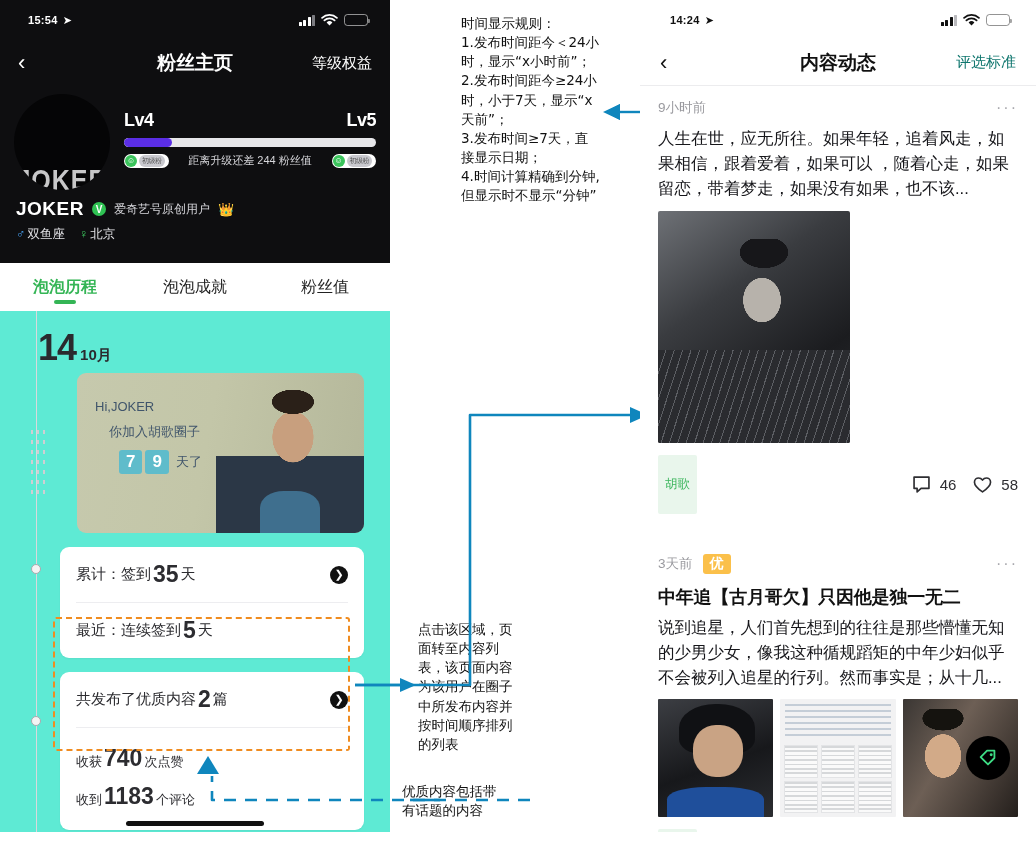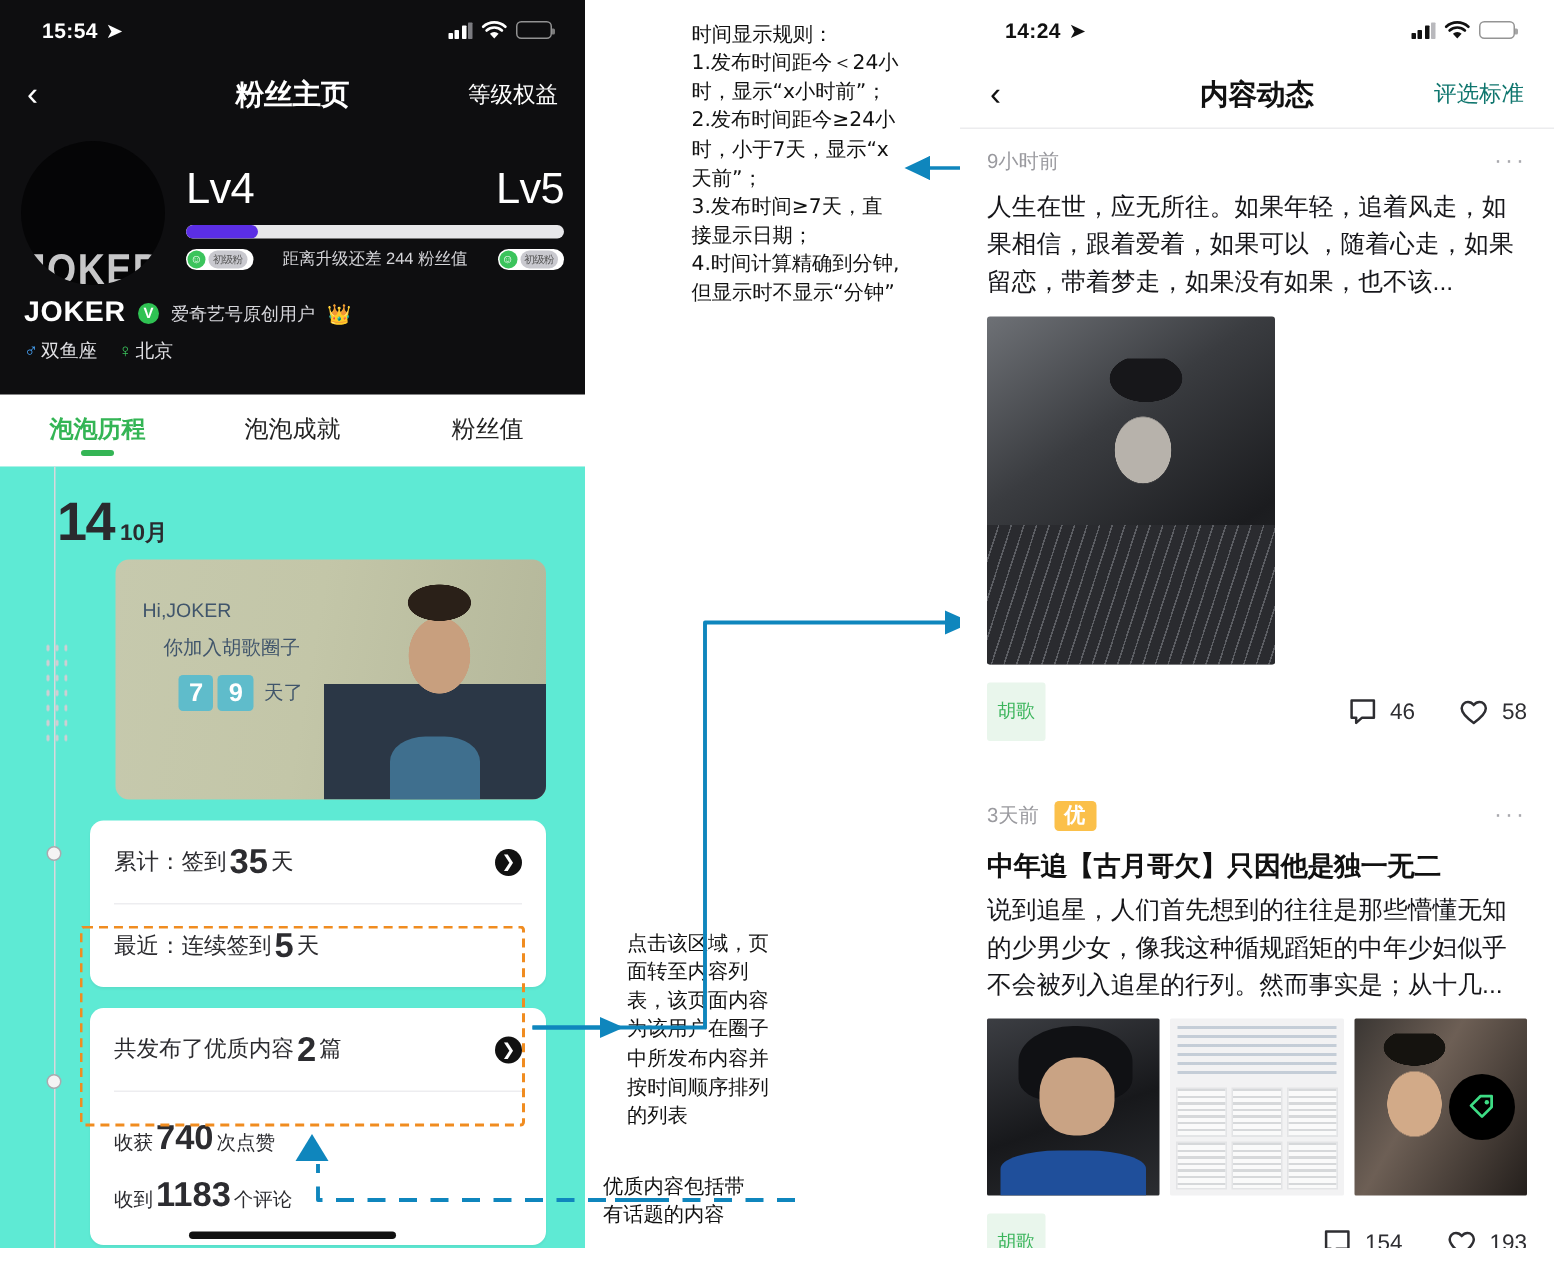--- a/index.html
+++ b/index.html
@@ -16,21 +16,21 @@
     position: absolute; left: 0; top: 0;
     width: 390px; height: 832px;
     background: #f4f4f4;
     overflow: hidden;
   }
   .dark-head { background: #0e0e10; color: #fff; padding: 0; height: 263px; position: relative; }
   .statusbar {
     height: 40px; display: flex; align-items: center;
     justify-content: space-between; padding: 0 22px 0 28px;
   }
-  .sb-time { font-size: 14px; font-weight: 700; letter-spacing: .3px; }
+  .sb-time { font-size: 11px; font-weight: 700; letter-spacing: .3px; }
   .sb-time .loc { display:inline-block; margin-left:5px; transform: rotate(0deg); }
   .sb-right { display: flex; align-items: center; gap: 6px; }
   .bars { display: flex; align-items: flex-end; gap: 1.5px; height: 11px;}
   .bars i { display:block; width: 3px; background: #fff; border-radius: .5px;}
   .bars i:nth-child(1){height:4px;} .bars i:nth-child(2){height:6px;}
   .bars i:nth-child(3){height:8.5px;} .bars i:nth-child(4){height:11px; background:#7b7b80;}
   .bars.dark i { background: #111; }
   .bars.dark i:nth-child(4){ background: #b9b9bd; }
   .batt { width: 24px; height: 12px; border: 1.4px solid rgba(255,255,255,.55); border-radius: 3.5px; position: relative; padding: 1.3px; }
   .batt:after { content:""; position:absolute; right:-3.4px; top:3.6px; width:2px; height:4px; background: rgba(255,255,255,.45); border-radius: 0 1px 1px 0;}
@@ -45,21 +45,21 @@
 
   .profile { display: flex; padding: 8px 14px 0 14px; }
   .avatar {
     width: 96px; height: 96px; border-radius: 50%;
     background: #050506; flex: 0 0 96px; position: relative; overflow: hidden;
     display:flex; align-items:flex-end; justify-content:center;
   }
   .avatar span { color:#d8d8da; font-size: 25px; font-weight: 800; letter-spacing: 1px; transform: translateY(5px) scaleY(1.15); opacity:.92;}
   .lvl-box { flex: 1; padding: 16px 0 0 14px; }
   .lvl-row { display: flex; justify-content: space-between; align-items: flex-end; }
-  .lvl { font-size: 29px; font-weight: 400; letter-spacing: -.5px; }
+  .lvl { font-size: 18px; font-weight: 700; letter-spacing: -.5px; }
   .bar-track { height: 9px; border-radius: 5px; background: #e7e7ea; margin-top: 7px; overflow: hidden; }
   .bar-fill { height: 100%; border-radius: 5px; }
   .bar-sub { display: flex; align-items: center; justify-content: space-between; margin-top: 6px; }
   .mini-badge { display:flex; align-items:center; background:#fff; border-radius: 9px; padding: 1px 4px 1px 1px; gap:2px;}
   .mini-badge .dot { width: 12px; height: 12px; border-radius: 50%; background: #3bc45c; display:flex; align-items:center;justify-content:center; color:#fff; font-size:8px;}
   .mini-badge .tx { font-size: 7px; color: #555; background:#c9c9cf; border-radius:6px; padding: 1px 3px; letter-spacing:-.5px;}
   .bar-tip { font-size: 11px; color: #d6d6da; }
 
   .uname-row { display: flex; align-items: center; gap: 8px; padding: 8px 16px 0 16px; }
   .uname { font-size: 19px; font-weight: 800; letter-spacing: .5px; }
@@ -165,22 +165,22 @@
   .g2 .sheets i { display:block; background: repeating-linear-gradient(180deg, #d6d8da 0 1.6px, #fafafa 1.6px 4.4px); border:1px solid #e3e4e6;}
   .g3 { background: linear-gradient(120deg,#3a3633 0%,#6d5f55 40%,#241f1c 100%); }
   .g3 .p { position:absolute; left:6%; top:8%; width:58%; height:80%;
     background: radial-gradient(ellipse 30px 36px at 50% 50%, #d2aa88 60%, transparent 61%),
                 radial-gradient(ellipse 34px 20px at 50% 10%, #15130f 60%, transparent 61%);}
   .g3 .badge { position:absolute; right:8px; top:50%; transform: translateY(-50%); width:44px;height:44px;border-radius:50%;background:#000;
     display:flex;align-items:center;justify-content:center;}
   .g3 .badge svg { width:22px;height:22px; }
 
   .pfoot { display:flex; align-items:center; margin-top: 12px; padding-bottom: 2px;}
-  .tagchip { background:#e9f6ec; color:#3bb55c; font-size: 12.5px; padding: 11px 7px; border-radius: 2px; cursor:pointer;}
-  .acts { margin-left:auto; display:flex; align-items:center; gap: 29px; }
+  .tagchip { background:#e9f6ec; color:#3bb55c; font-size: 12.5px; padding: 21px 7px; border-radius: 2px; cursor:pointer;}
+  .acts { margin-left:auto; display:flex; align-items:center; gap: 16px; }
   .act { display:flex; align-items:center; gap: 8px; font-size: 15px; color:#2e2e32; cursor:pointer;}
   .act svg { width: 21px; height: 21px; }
   .divider-sp { height: 26px; }
 </style>
 </head>
 <body>
 
 <div class="phone-left">
 
   <div class="dark-head">

